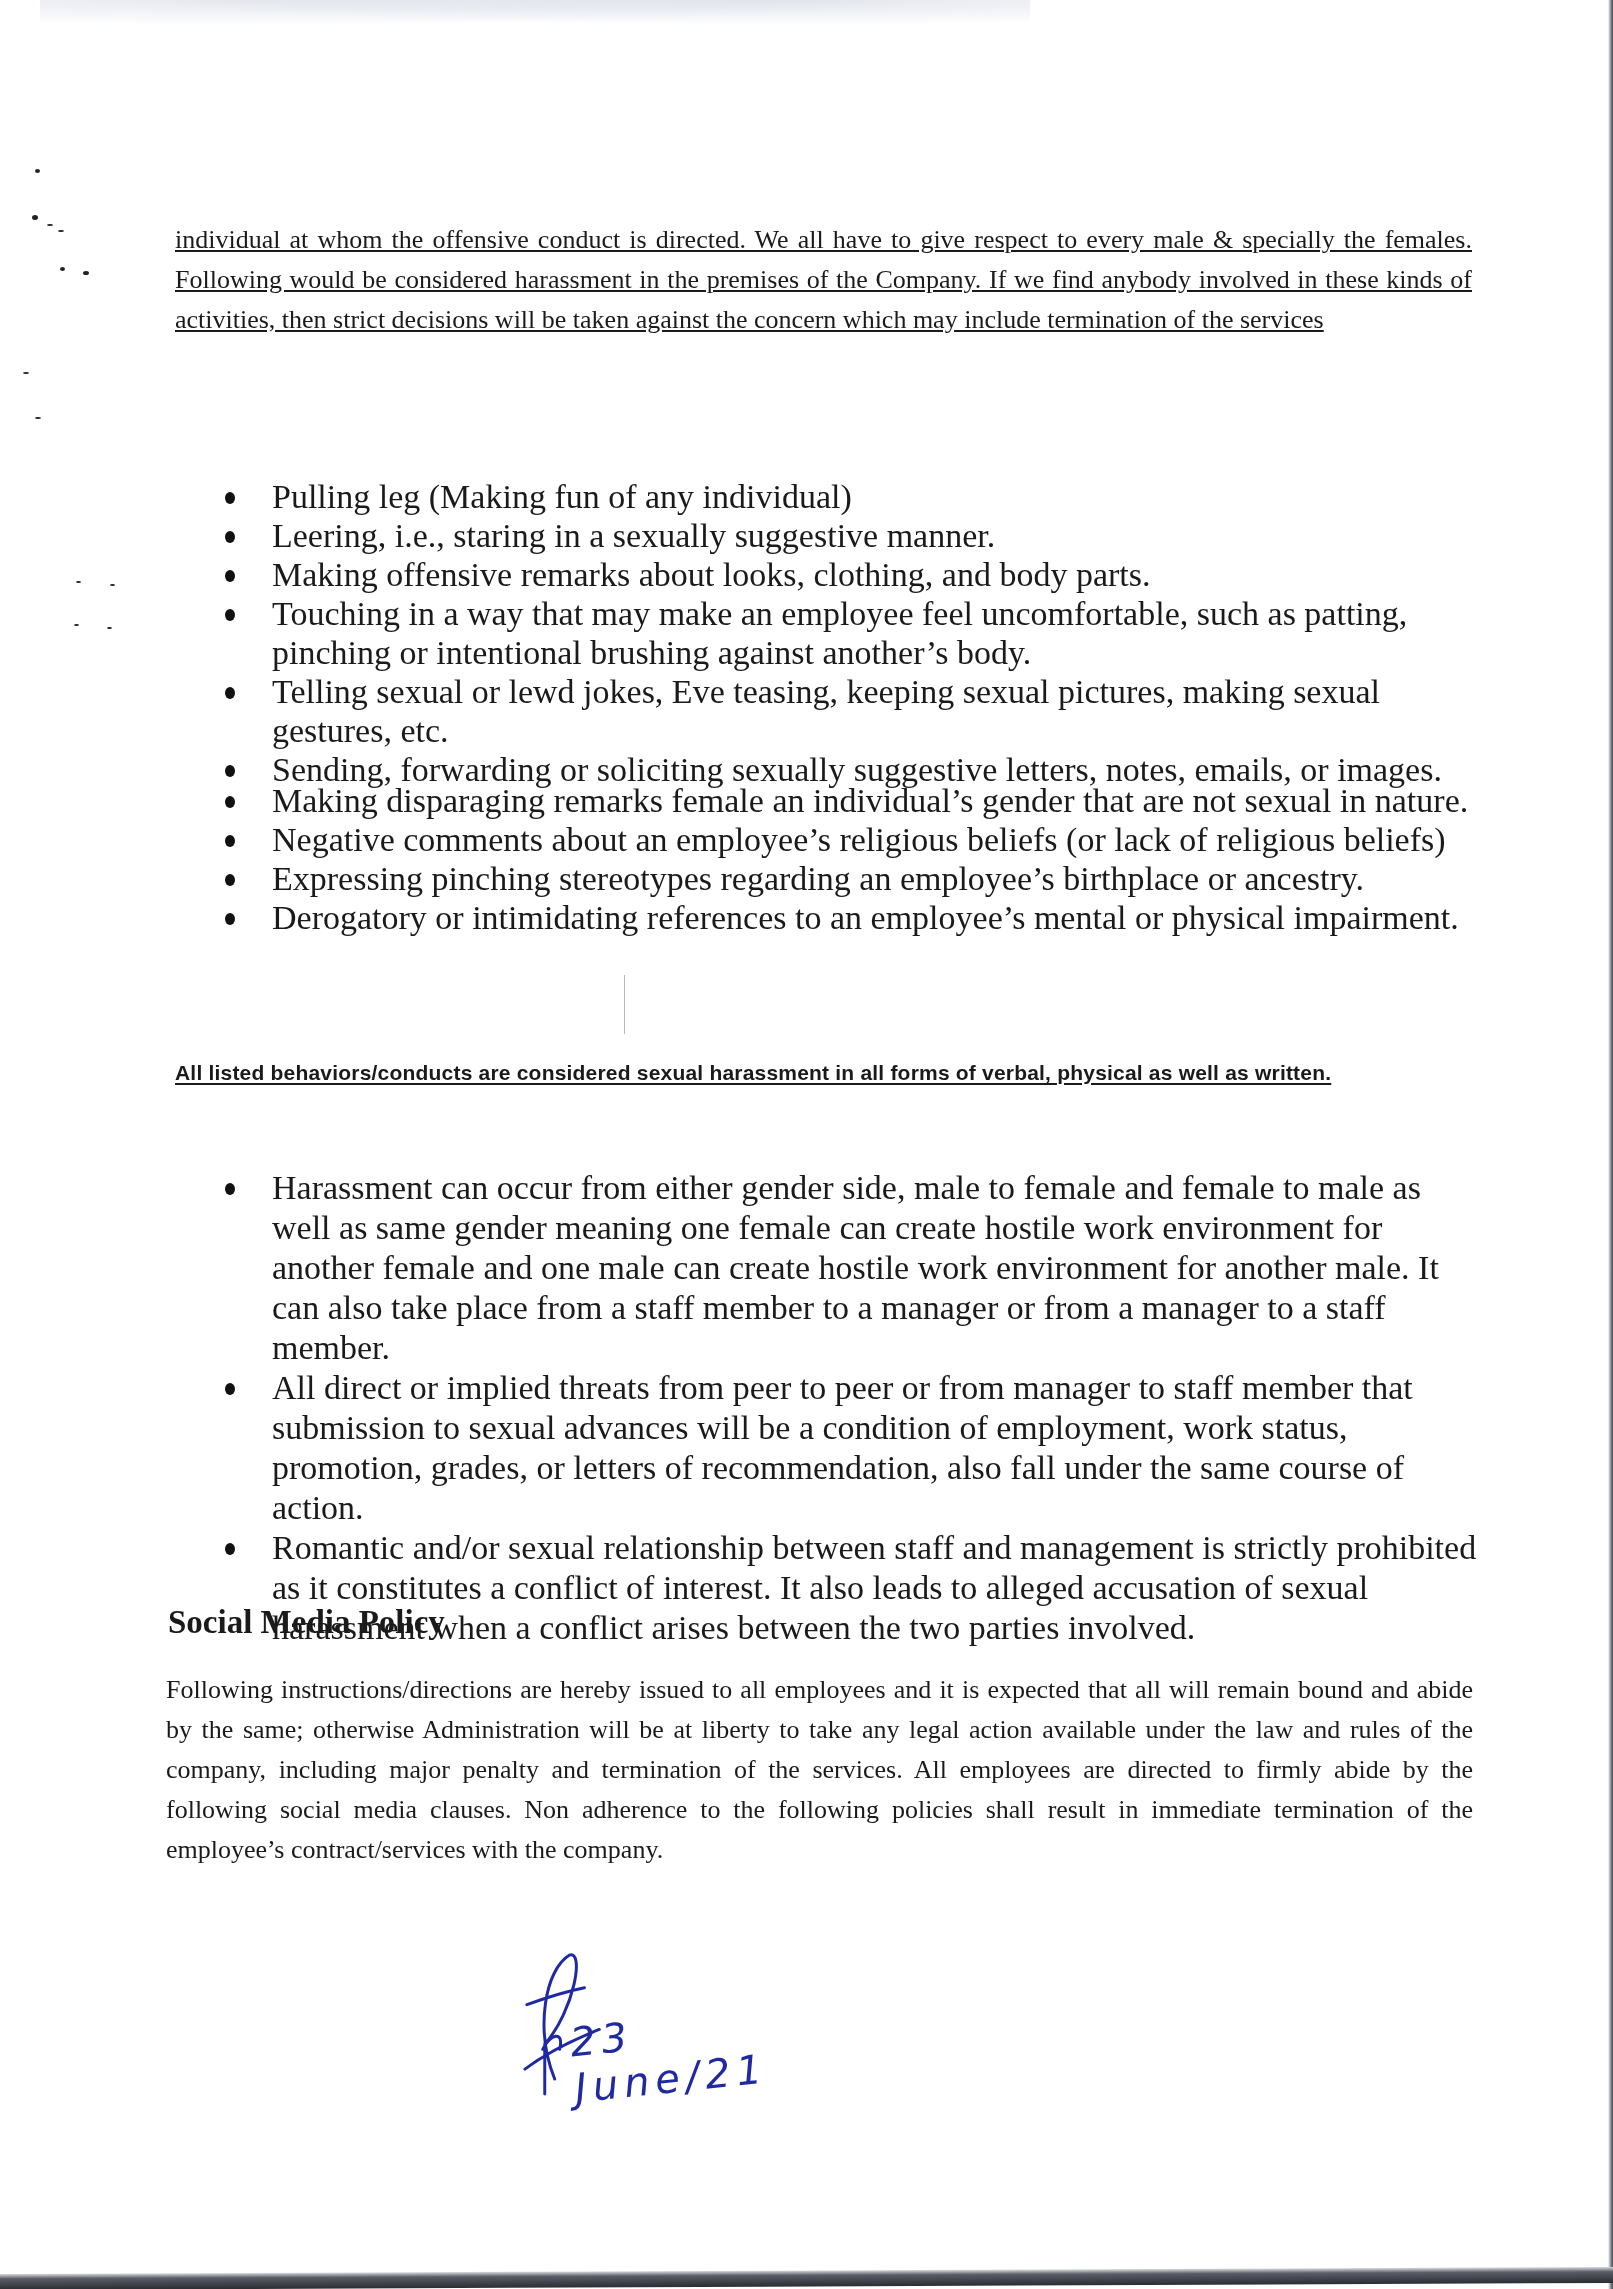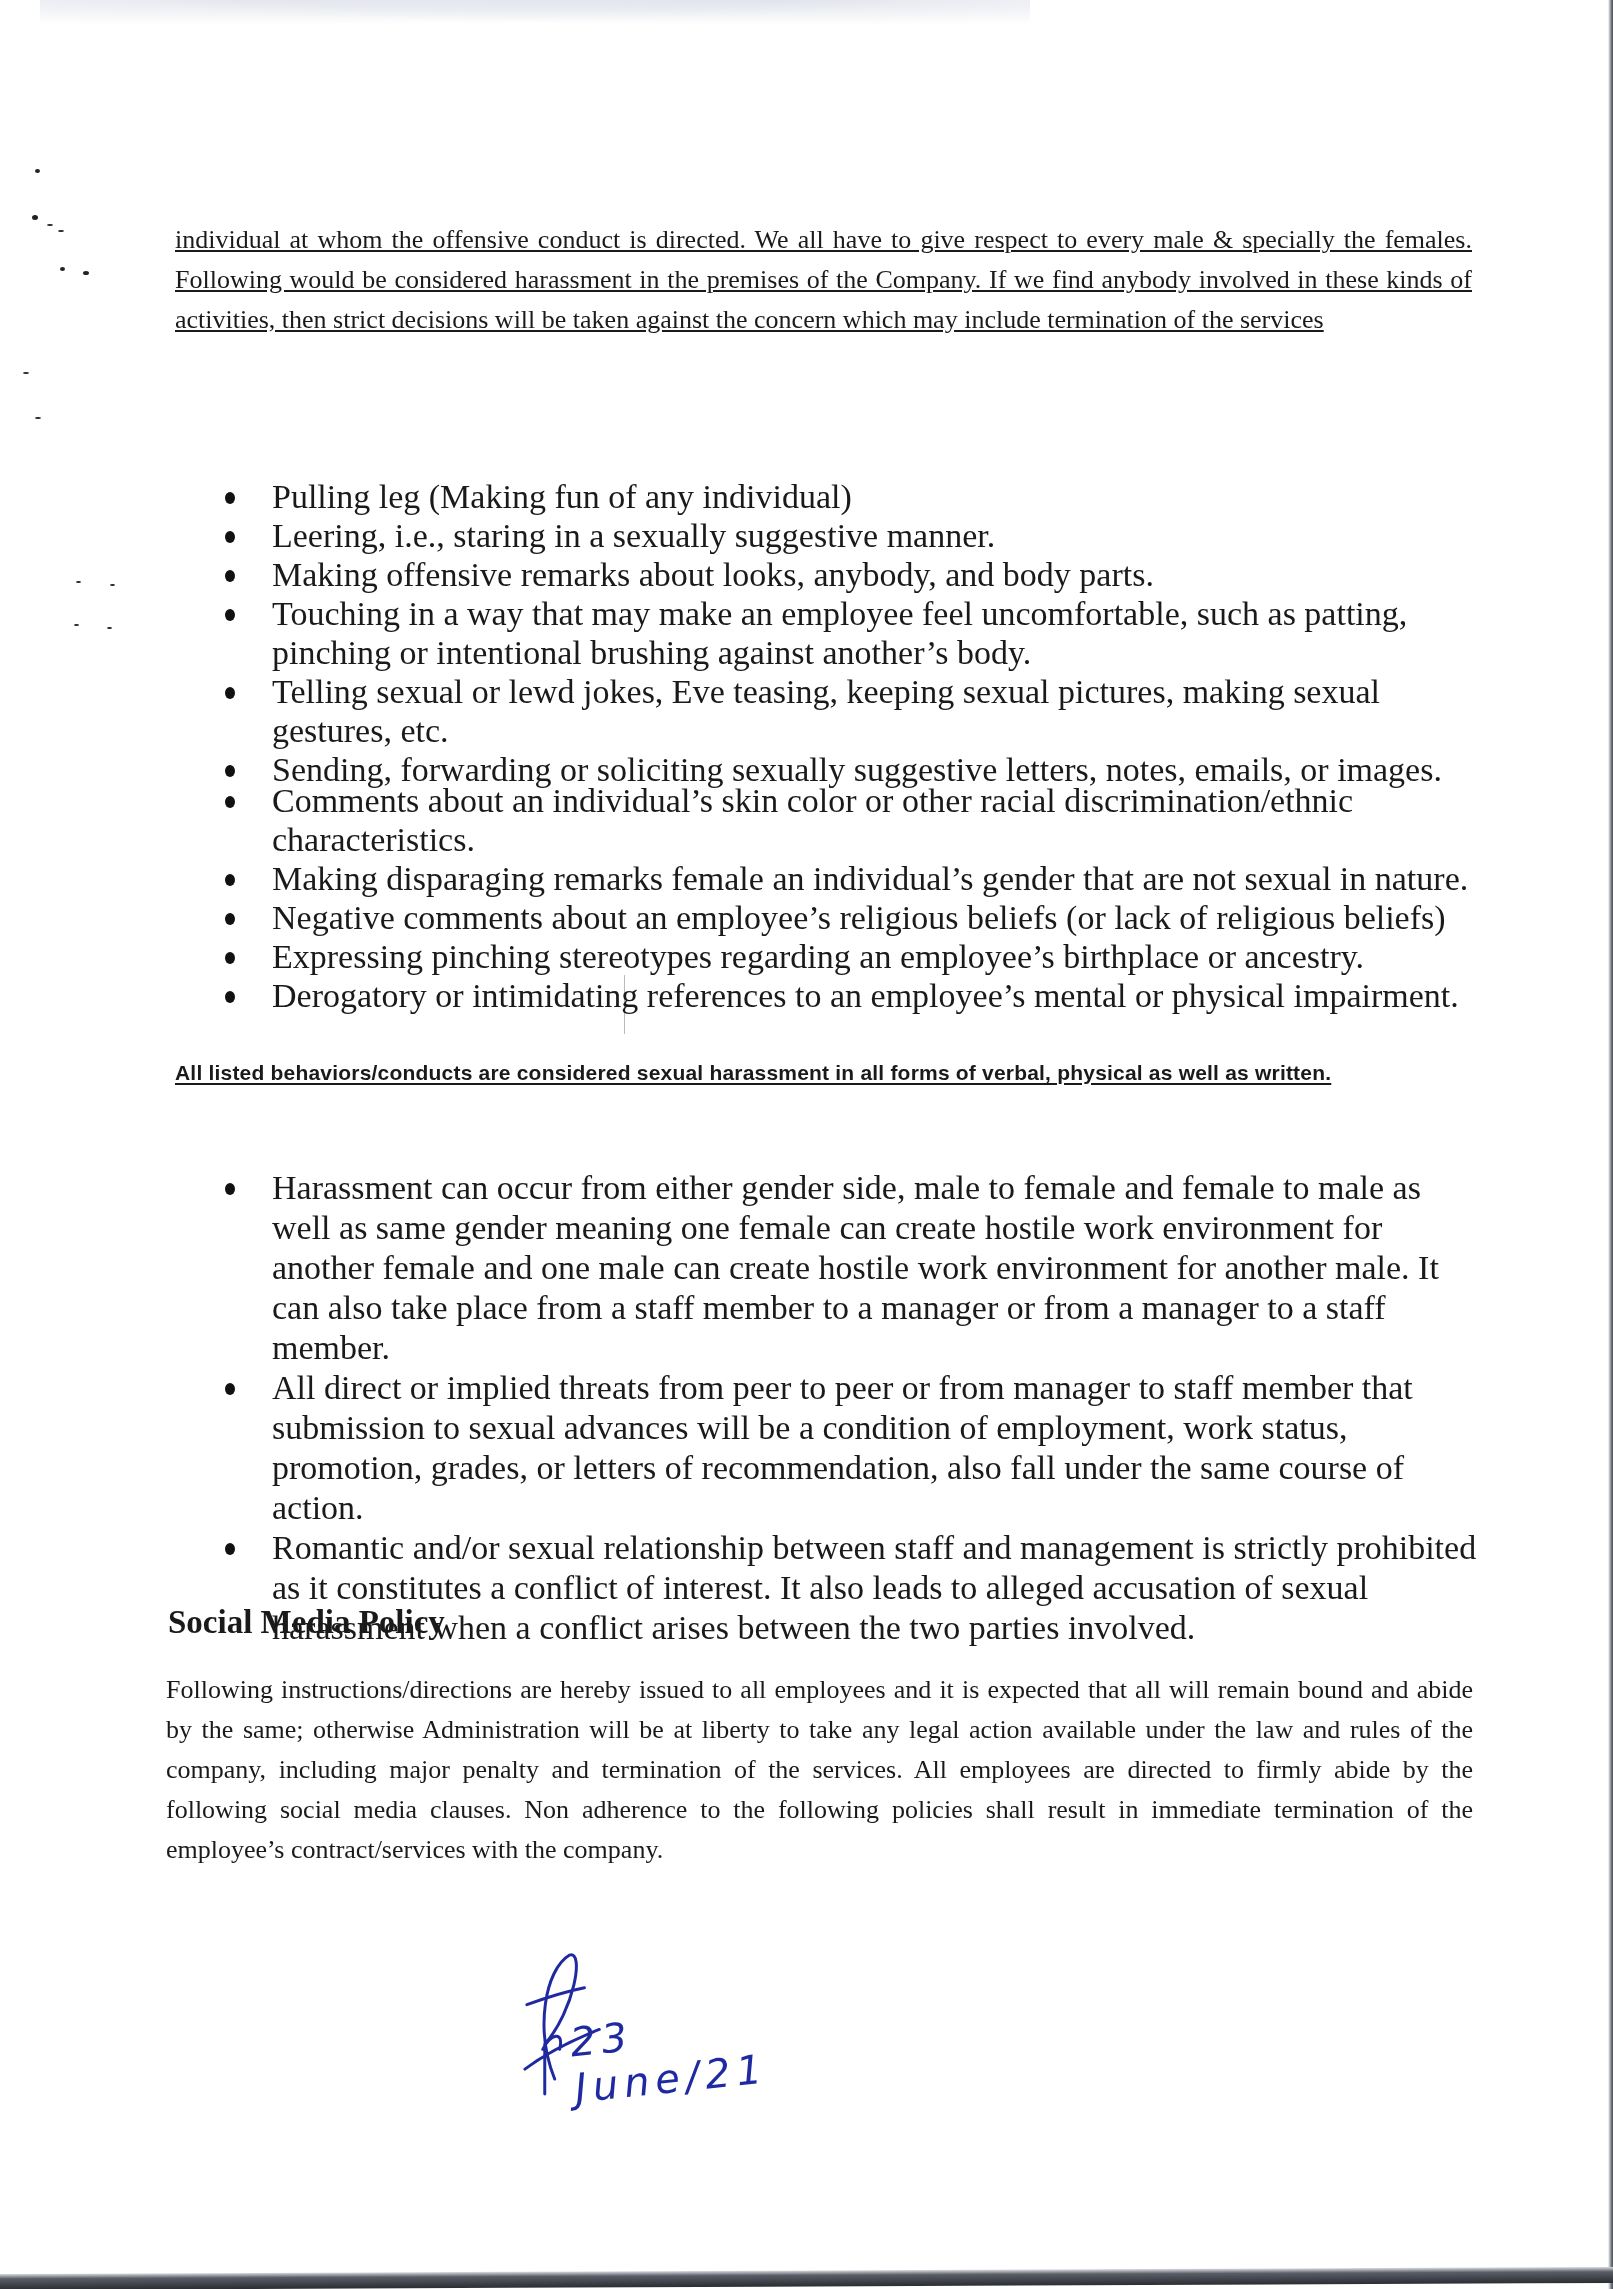--- a/index.html
+++ b/index.html
@@ -94,28 +94,27 @@
   <div class="mark" style="left:74px;top:624px;width:5px;height:2px;"></div>
   <div class="mark" style="left:107px;top:627px;width:5px;height:2px;"></div>
 
   <div class="fold-line" style="top:975px;height:59px;"></div>
 
   <p class="para" id="intro-para" style="margin:0;">individual at whom the offensive conduct is directed. We all have to give respect to every male &amp; specially the females. Following would be considered harassment in the premises of the Company. If we find anybody involved in these kinds of activities, then strict decisions will be taken against the concern which may include termination of the services</p>
 
   <ul class="bullets" id="list-a">
     <li><span class="dot"></span><span>Pulling leg (Making fun of any individual)</span></li>
     <li><span class="dot"></span><span>Leering, i.e., staring in a sexually suggestive manner.</span></li>
-    <li><span class="dot"></span><span>Making offensive remarks about looks, anybody, and body parts.</span></li>
+    <li><span class="dot"></span><span>Making offensive remarks about looks, clothing, and body parts.</span></li>
     <li><span class="dot"></span><span>Touching in a way that may make an employee feel uncomfortable, such as patting, pinching or intentional brushing against another’s body.</span></li>
     <li><span class="dot"></span><span>Telling sexual or lewd jokes, Eve teasing, keeping sexual pictures, making sexual gestures, etc.</span></li>
     <li><span class="dot"></span><span>Sending, forwarding or soliciting sexually suggestive letters, notes, emails, or images.</span></li>
   </ul>
 
   <ul class="bullets" id="list-b">
-    <li><span class="dot"></span><span>Comments about an individual’s skin color or other racial discrimination/ethnic characteristics.</span></li>
     <li><span class="dot"></span><span>Making disparaging remarks female an individual’s gender that are not sexual in nature.</span></li>
     <li><span class="dot"></span><span>Negative comments about an employee’s religious beliefs (or lack of religious beliefs)</span></li>
     <li><span class="dot"></span><span>Expressing pinching stereotypes regarding an employee’s birthplace or ancestry.</span></li>
     <li><span class="dot"></span><span>Derogatory or intimidating references to an employee’s mental or physical impairment.</span></li>
   </ul>
 
   <div class="notice">All listed behaviors/conducts are considered sexual harassment in all forms of verbal, physical as well as written.</div>
 
   <ul class="bullets" id="list-c">
     <li><span class="dot"></span><span>Harassment can occur from either gender side, male to female and female to male as well as same gender meaning one female can create hostile work environment for another female and one male can create hostile work environment for another male. It can also take place from a staff member to a manager or from a manager to a staff member.</span></li>

